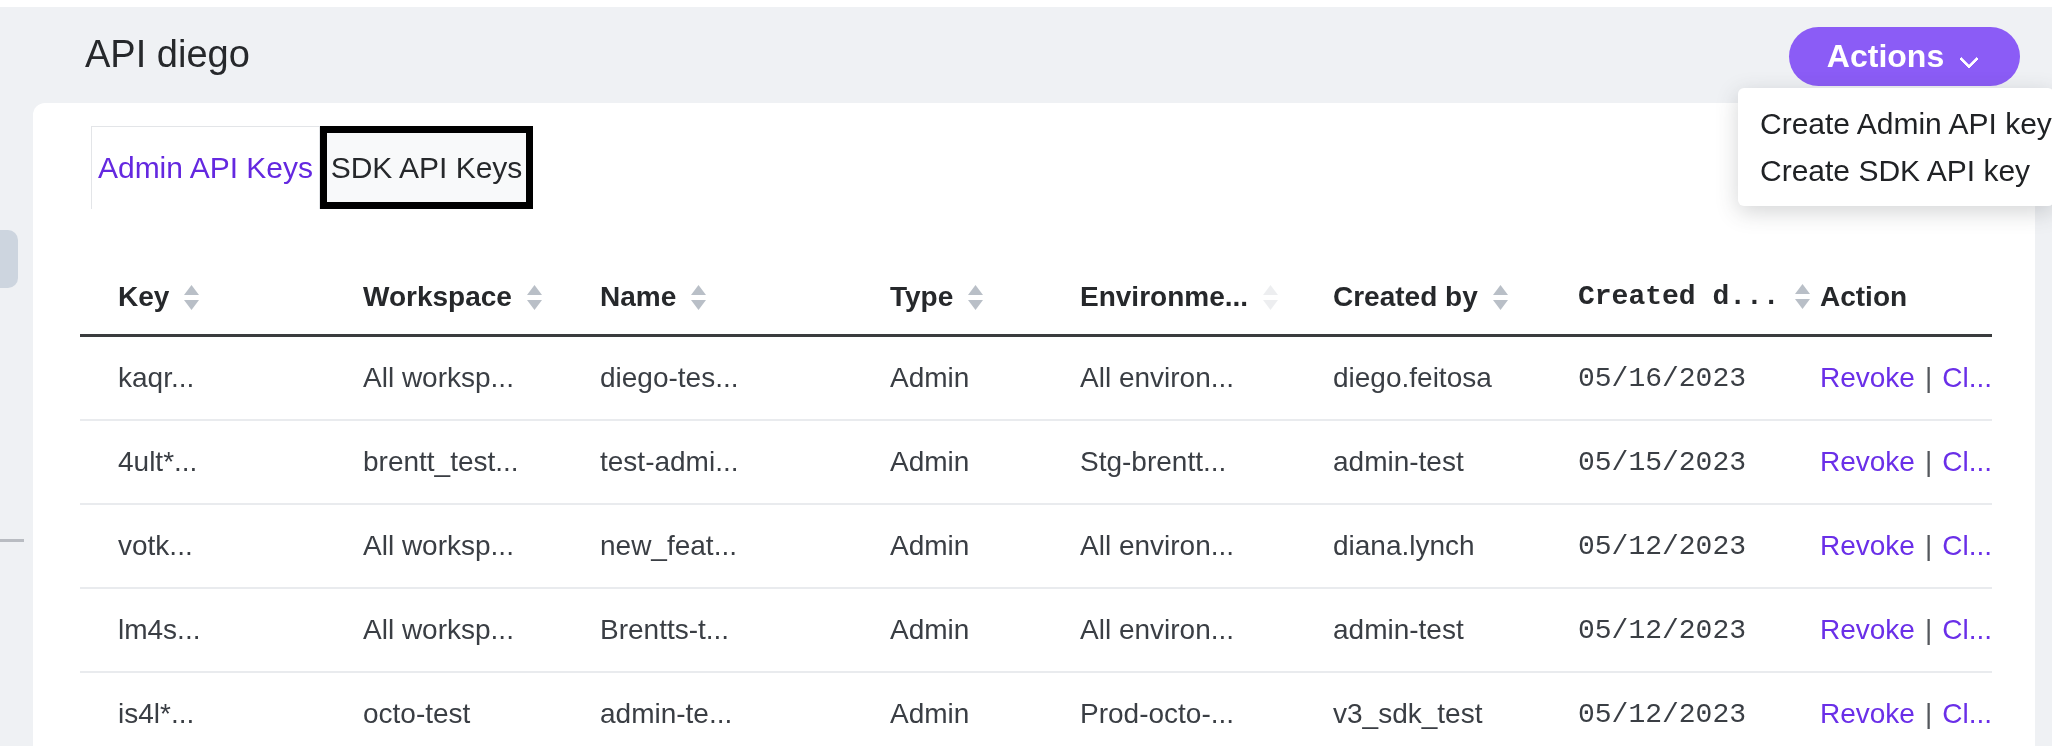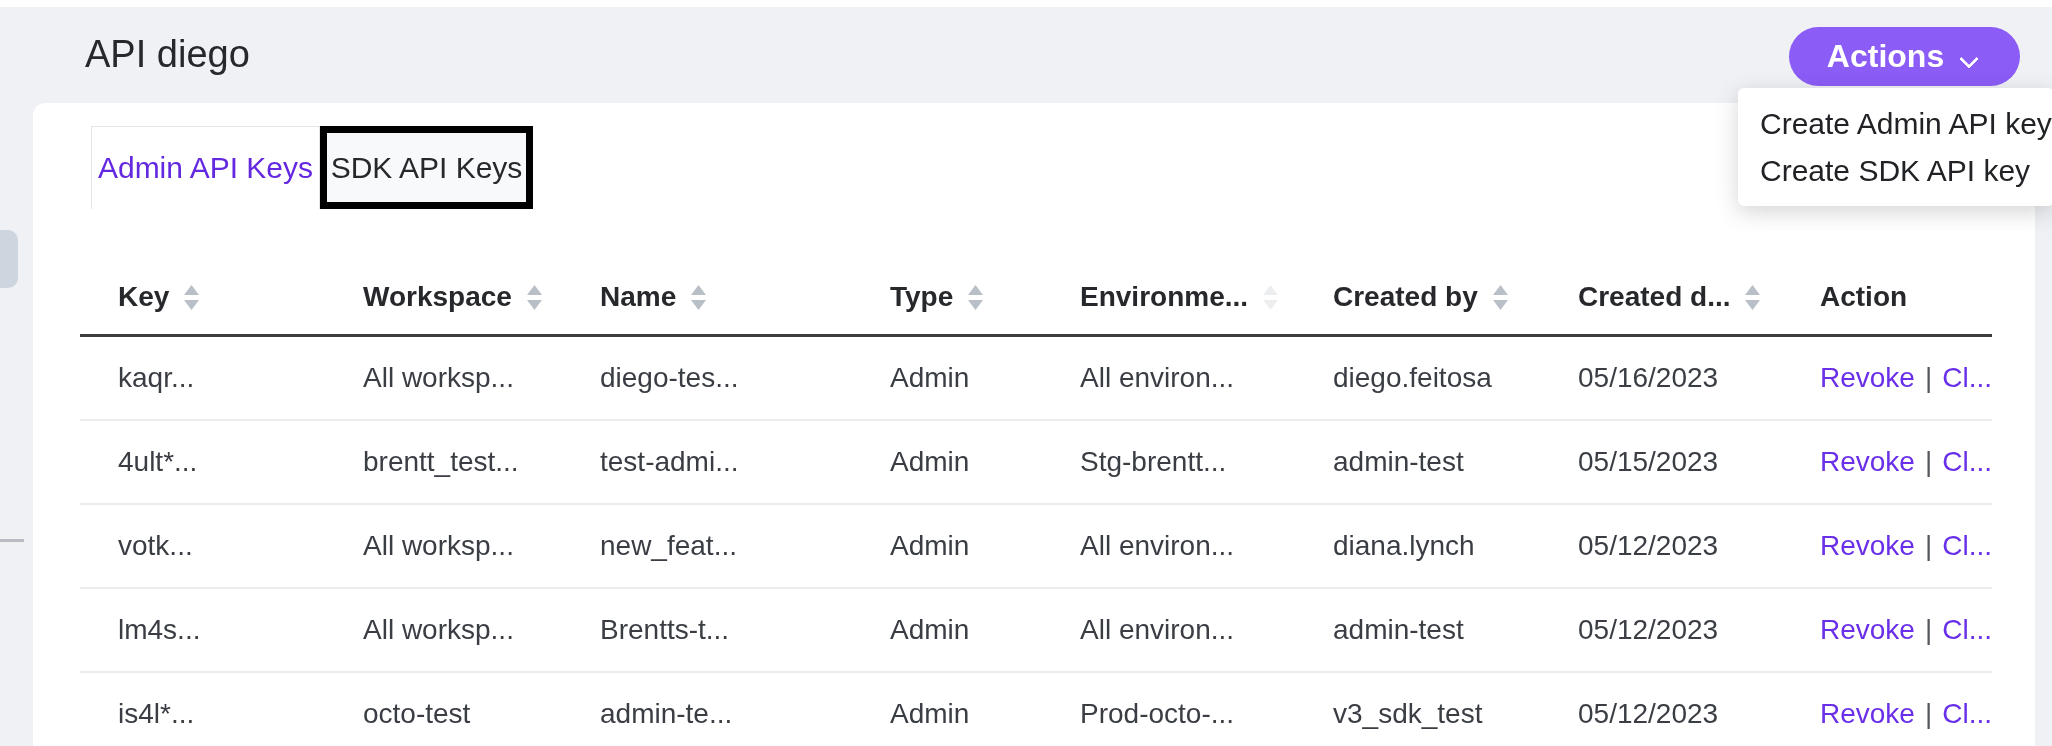--- a/index.html
+++ b/index.html
@@ -40,21 +40,21 @@
   .thead .th{position:absolute;top:0;font-size:28px;font-weight:700;color:#26282b;white-space:nowrap;
              display:flex;align-items:center;gap:13px;cursor:pointer;}
   .sort{display:inline-block;}
   .sort.faint{opacity:.25;}
   .thead-border{position:absolute;left:47px;top:231px;width:1912px;height:3px;background:#3a3c3e;}
 
   .tbody{position:absolute;left:47px;top:234px;width:1912px;}
   .trow{position:relative;height:82px;border-bottom:2px solid #e9ebee;}
   .trow .td{position:absolute;top:50%;transform:translateY(-50%);font-size:28px;color:#3a3e44;white-space:nowrap;text-align:center;}
   .c0{left:38px;}.c1{left:283px;}.c2{left:520px;}.c3{left:798px;margin-left:12px;}
-  .c4{left:1000px;}.c5{left:1253px;}.c6{left:1498px;}.c7{left:1740px;}
+  .c4{left:1000px;}.c5{left:1253px;}.c6{left:1498px;font-family:Liberation Mono, monospace;}.c7{left:1740px;}
   .link{color:#6a2fe8;cursor:pointer;}
   .pipe{color:#54575c;padding:0 10px;}
 
   
   .drawer-handle{position:absolute;left:-9px;top:230px;width:27px;height:58px;background:#cdd5df;border-radius:10px;}
   .drawer-line{position:absolute;left:0;top:539px;width:24px;height:3px;background:#b9bcc2;}
 </style>
 </head>
 <body>
 

